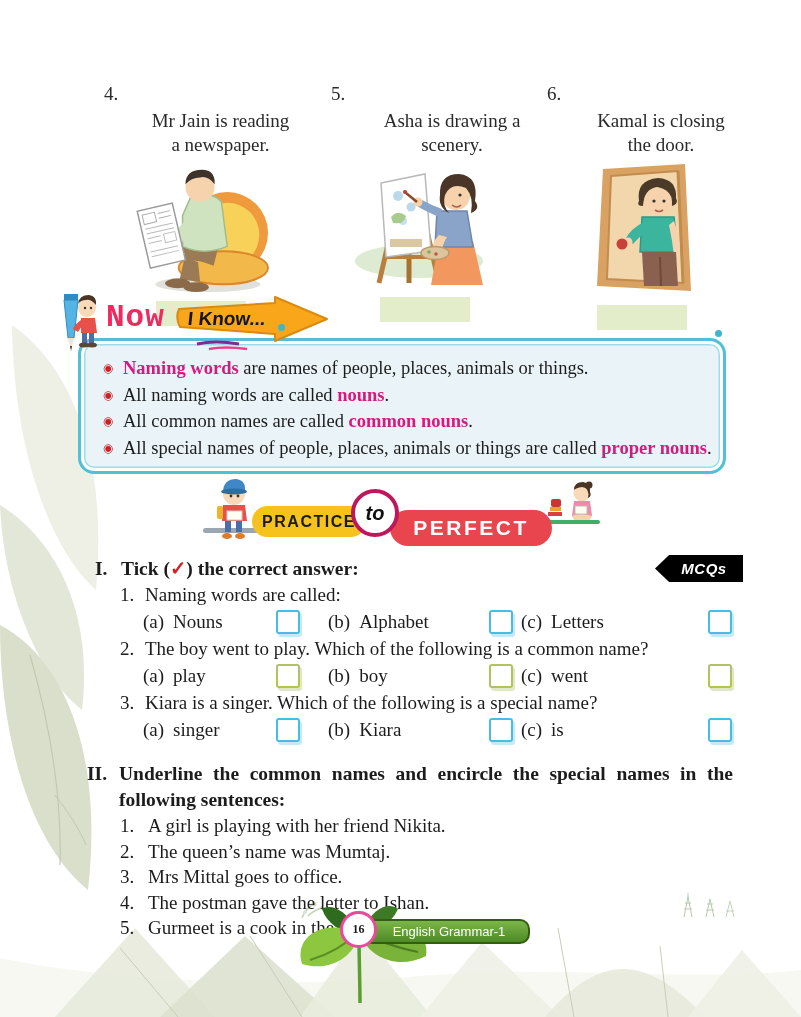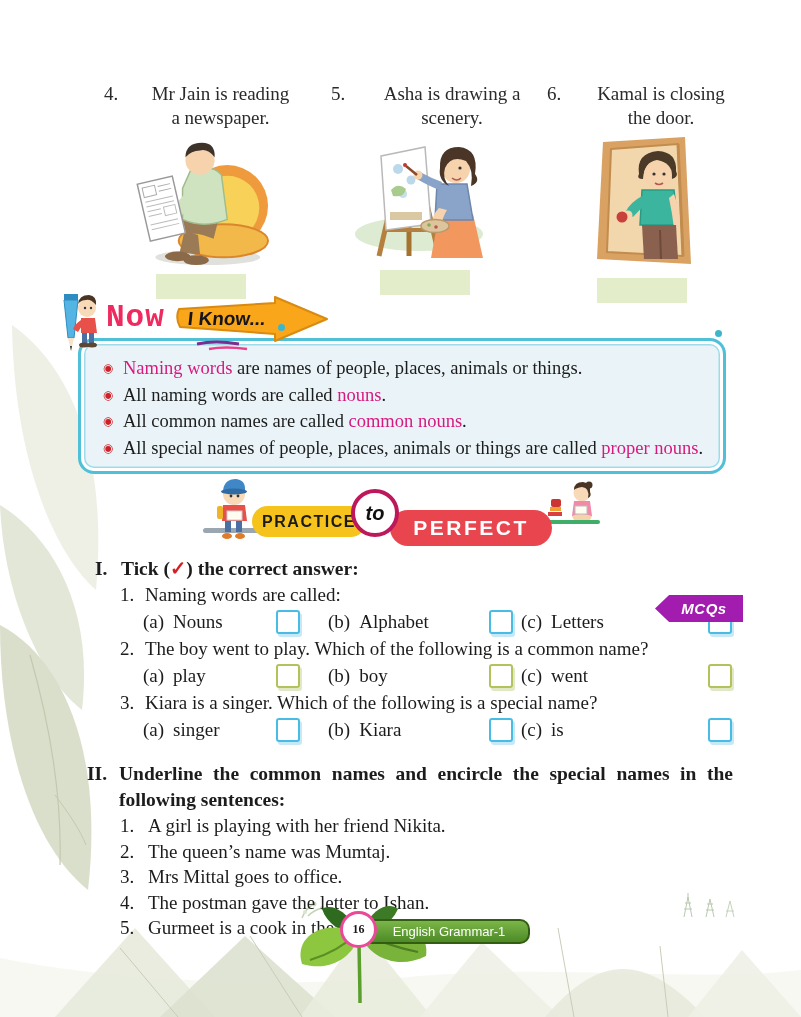--- a/index.html
+++ b/index.html
@@ -8,56 +8,56 @@
     font-family:"Liberation Serif", serif; color:#222; overflow:hidden;
   }
   .decor { position:absolute; z-index:0; }
   
   .pics { position:absolute; top:82px; left:98px; width:645px; display:flex; z-index:2; }
   .pic { display:flex; flex-direction:column; align-items:center; }
   .pic1 { width:205px; } .pic2 { width:228px; margin-left:8px; } .pic3 { width:198px; margin-left:4px; }
   .cap { display:flex; width:100%; font-size:19px; line-height:24px; color:#2a2a2a; }
   .cap-num { width:34px; }
   .pic1 .cap-num { padding-left:6px; } .pic2 .cap-num { padding-left:20px; } .pic3 .cap-num { padding-left:4px; }
-  .cap-text { flex:1; text-align:center; }
+  .cap-text { flex:1; text-align:center;margin-top:27px; }
   .illus { display:block; margin-top:2px; }
   .ansbox { width:90px; height:25px; background:#e4edca; margin-top:6px; }
   
   .nik { position:absolute; left:78px; top:302px; width:648px; z-index:2; }
   .nik-box {
     margin-top:36px; background:#eaf4f8; border:3px solid #4fc0d8; border-radius:16px;
     padding:14px 10px 10px 12px;
     box-shadow: inset 0 0 0 3px #ffffff, inset 0 0 0 4.5px #9edceb;
   }
   .nik-line { display:flex; font-size:18.5px; line-height:26.5px; color:#1c1c1c; }
   .bullet { width:30px; text-align:center; color:#cc2127; font-size:12px; font-family:"DejaVu Sans",sans-serif; line-height:26.5px; }
-  .hl { color:#d6197f; }
+  .hl { color:#d6197f;font-weight:bold; }
   .nik-head { position:absolute; top:-14px; left:-24px; display:flex; align-items:flex-start; z-index:3; }
   .now-word { font-family:Liberation Mono, monospace; font-weight:bold; font-size:31px; color:#ee2a5f; margin:12px 0 0 2px; letter-spacing:1px; }
   .arrow-wrap { position:relative; margin:8px 0 0 6px; }
   .iknow-word { position:absolute; left:17px; top:12px; font-family:"Liberation Sans",sans-serif; font-weight:bold; font-size:19px; color:#15151a; transform:skewX(-6deg); white-space:nowrap; }
   .dot { position:absolute; width:7px; height:7px; border-radius:50%; background:#3db6cc; z-index:3; }
   
   .pbanner { position:absolute; top:468px; left:0; width:776px; height:95px; z-index:2; font-family:"Liberation Sans",sans-serif; }
   .ypill { position:absolute; left:252px; top:38px; width:114px; height:31px; border-radius:16px; background:#f6c31c;
            color:#1a1a1a; font-weight:bold; font-size:16px; letter-spacing:1.5px; text-align:center; line-height:31px; }
   .tocircle { position:absolute; left:351px; top:21px; width:40px; height:40px; border-radius:50%; background:#ffffff;
               border:4px solid #be185d; text-align:center; line-height:40px; font-weight:bold; font-style:italic; font-size:20px; color:#111; z-index:3; }
   .rpill { position:absolute; left:390px; top:42px; width:162px; height:36px; border-radius:18px; background:#e8454e;
            color:#fff; font-weight:bold; font-size:21px; letter-spacing:2.5px; text-align:center; line-height:36px; z-index:2; }
   .banner-boy { position:absolute; left:203px; top:6px; }
   .banner-girl { position:absolute; left:532px; top:8px; }
   
   .ex { position:absolute; left:95px; top:556px; width:645px; z-index:2; font-size:19px; color:#1c1c1c; }
   .exhead { display:flex; font-weight:bold; font-size:19.5px; line-height:25px; }
   .exnum { width:26px; }
   .red { color:#d42027; }
-  .mcq { position:absolute; left:560px; top:-1px; width:78px; height:27px; background:#a21caf; color:#fff;
+  .mcq { position:absolute; left:560px; top:-1px; width:78px; height:27px; background:#000000; color:#fff;
          font:bold italic 15px "Liberation Sans",sans-serif; display:flex; align-items:center; justify-content:center;
-         padding-left:10px; clip-path:polygon(16% 0,100% 0,100% 100%,16% 100%,0 50%); letter-spacing:.5px;margin-top:40px; }
+         padding-left:10px; clip-path:polygon(16% 0,100% 0,100% 100%,16% 100%,0 50%); letter-spacing:.5px; }
   .qtext { display:flex; margin:1px 0 0 25px; line-height:25px; }
   .qnum { width:25px; }
   .optrow { display:flex; align-items:center; margin:1px 0 1px 48px; height:27px; }
   .opt { display:flex; align-items:center; height:27px; }
   .opt .lbl { margin-right:9px; }
   .opt-a { width:157px; } .opt-b { width:185px; margin-left:28px; } .opt-c { width:211px; margin-left:8px; }
   .cb { width:20px; height:20px; background:#fff; border-radius:3px; margin-left:auto; box-sizing:content-box; }
   .cb-blue  { border:2.5px solid #49bce6; box-shadow:2px 3px 0 rgba(130,205,235,.45); }
   .cb-green { border:2.5px solid #b2c25c; box-shadow:2px 3px 0 rgba(196,210,140,.5); }
   .ex2head { display:flex; font-weight:bold; font-size:19.5px; margin-top:18px; line-height:26px; }

